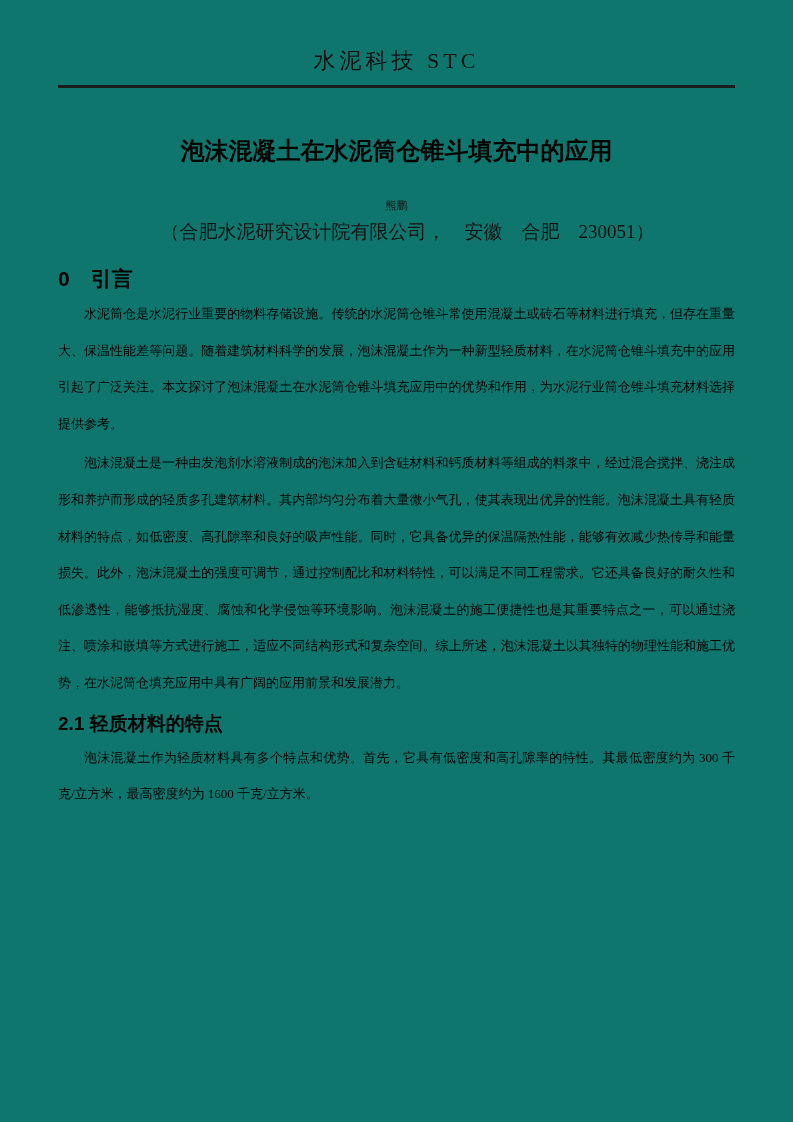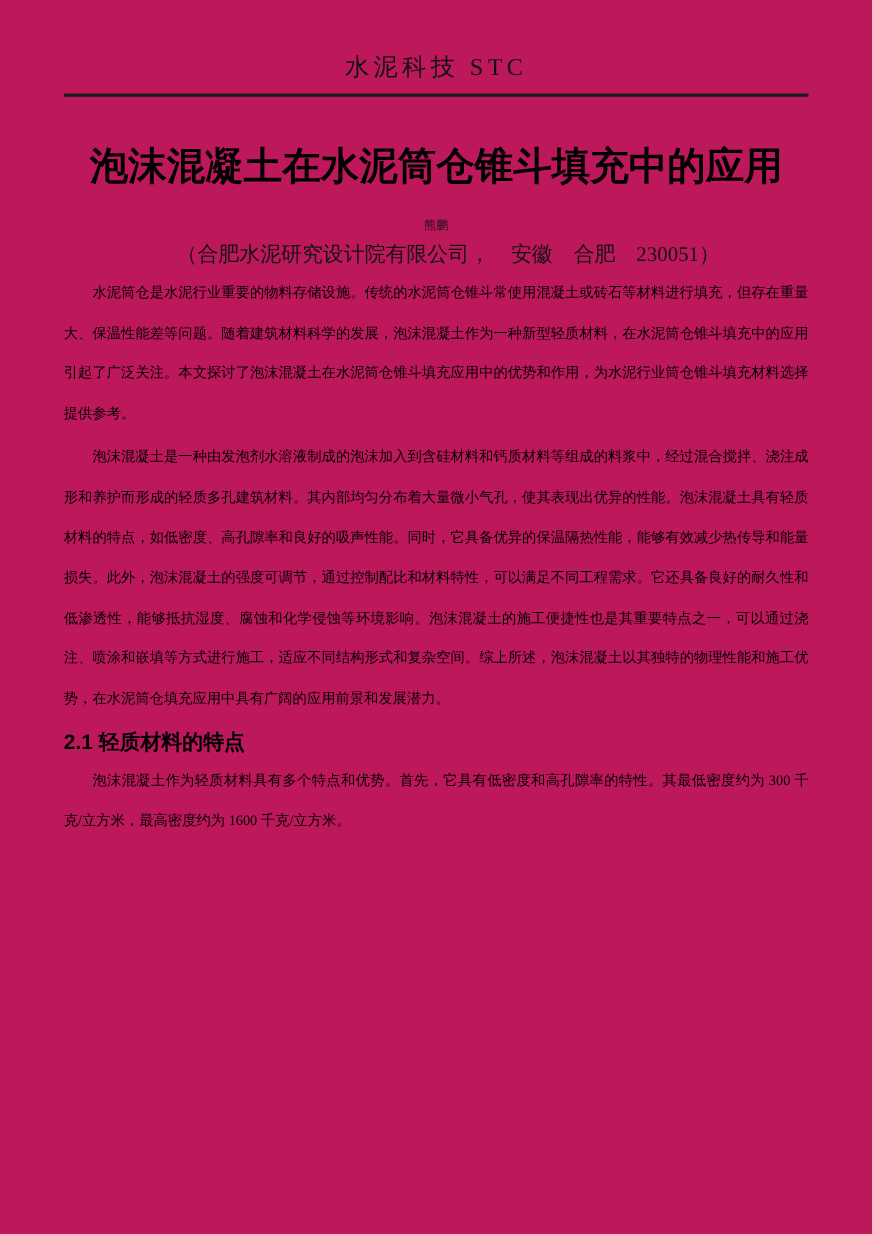--- a/index.html
+++ b/index.html
@@ -4,21 +4,21 @@
 <style>
   html, body {
     margin: 0;
     padding: 0;
     background: #ffffff;
   }
   .page {
     position: relative;
     width: 793px;
     height: 1122px;
-    background: #be185d;
+    background: #0f766e;
     color: #000000;
     font-family: "Liberation Serif", "DejaVu Serif", serif;
     overflow: hidden;
     box-sizing: border-box;
   }
   .content {
     margin: 0 58px;
     width: 677px;
   }
   
@@ -32,21 +32,21 @@
   }
   .header-rule {
     margin: 9px 58px 0 58px;
     height: 0;
     border-top: 3px solid #1c1c1c;
   }
   
   .article-title {
     margin: 40px 58px 0 58px;
     text-align: center;
-    font-size: 35px;
+    font-size: 24px;
     line-height: 47px;
     font-weight: bold;
     color: #000;
   }
   .author-name {
     margin-top: 19px;
     text-align: center;
     font-size: 11px;
     line-height: 22px;
     color: #111;
@@ -126,20 +126,21 @@
 
   <div class="journal-header">水泥科技 STC</div>
   <div class="header-rule"></div>
 
   <h1 class="article-title">泡沫混凝土在水泥筒仓锥斗填充中的应用</h1>
   <div class="author-name">熊鹏</div>
   <div class="author-affiliation">（合肥水泥研究设计院有限公司，　安徽　合肥　230051）</div>
 
   <div class="content">
 
+    <h2 class="h1 sec0-h">0　引言</h2>
     <p class="para">水泥筒仓是水泥行业重要的物料存储设施。传统的水泥筒仓锥斗常使用混凝土或砖石等材料进行填充，但存在重量大、保温性能差等问题。随着建筑材料科学的发展，泡沫混凝土作为一种新型轻质材料，在水泥筒仓锥斗填充中的应用引起了广泛关注。本文探讨了泡沫混凝土在水泥筒仓锥斗填充应用中的优势和作用，为水泥行业筒仓锥斗填充材料选择提供参考。</p>
 
     <p class="para">泡沫混凝土是一种由发泡剂水溶液制成的泡沫加入到含硅材料和钙质材料等组成的料浆中，经过混合搅拌、浇注成形和养护而形成的轻质多孔建筑材料。其内部均匀分布着大量微小气孔，使其表现出优异的性能。泡沫混凝土具有轻质材料的特点，如低密度、高孔隙率和良好的吸声性能。同时，它具备优异的保温隔热性能，能够有效减少热传导和能量损失。此外，泡沫混凝土的强度可调节，通过控制配比和材料特性，可以满足不同工程需求。它还具备良好的耐久性和低渗透性，能够抵抗湿度、腐蚀和化学侵蚀等环境影响。泡沫混凝土的施工便捷性也是其重要特点之一，可以通过浇注、喷涂和嵌填等方式进行施工，适应不同结构形式和复杂空间。综上所述，泡沫混凝土以其独特的物理性能和施工优势，在水泥筒仓填充应用中具有广阔的应用前景和发展潜力。</p>
 
 
     <h3 class="h2 sec21-h">2.1 轻质材料的特点</h3>
     <p class="para">泡沫混凝土作为轻质材料具有多个特点和优势。首先，它具有低密度和高孔隙率的特性。其最低密度约为 300 千克/立方米，最高密度约为 1600 千克/立方米。</p>
 
   </div>
 

